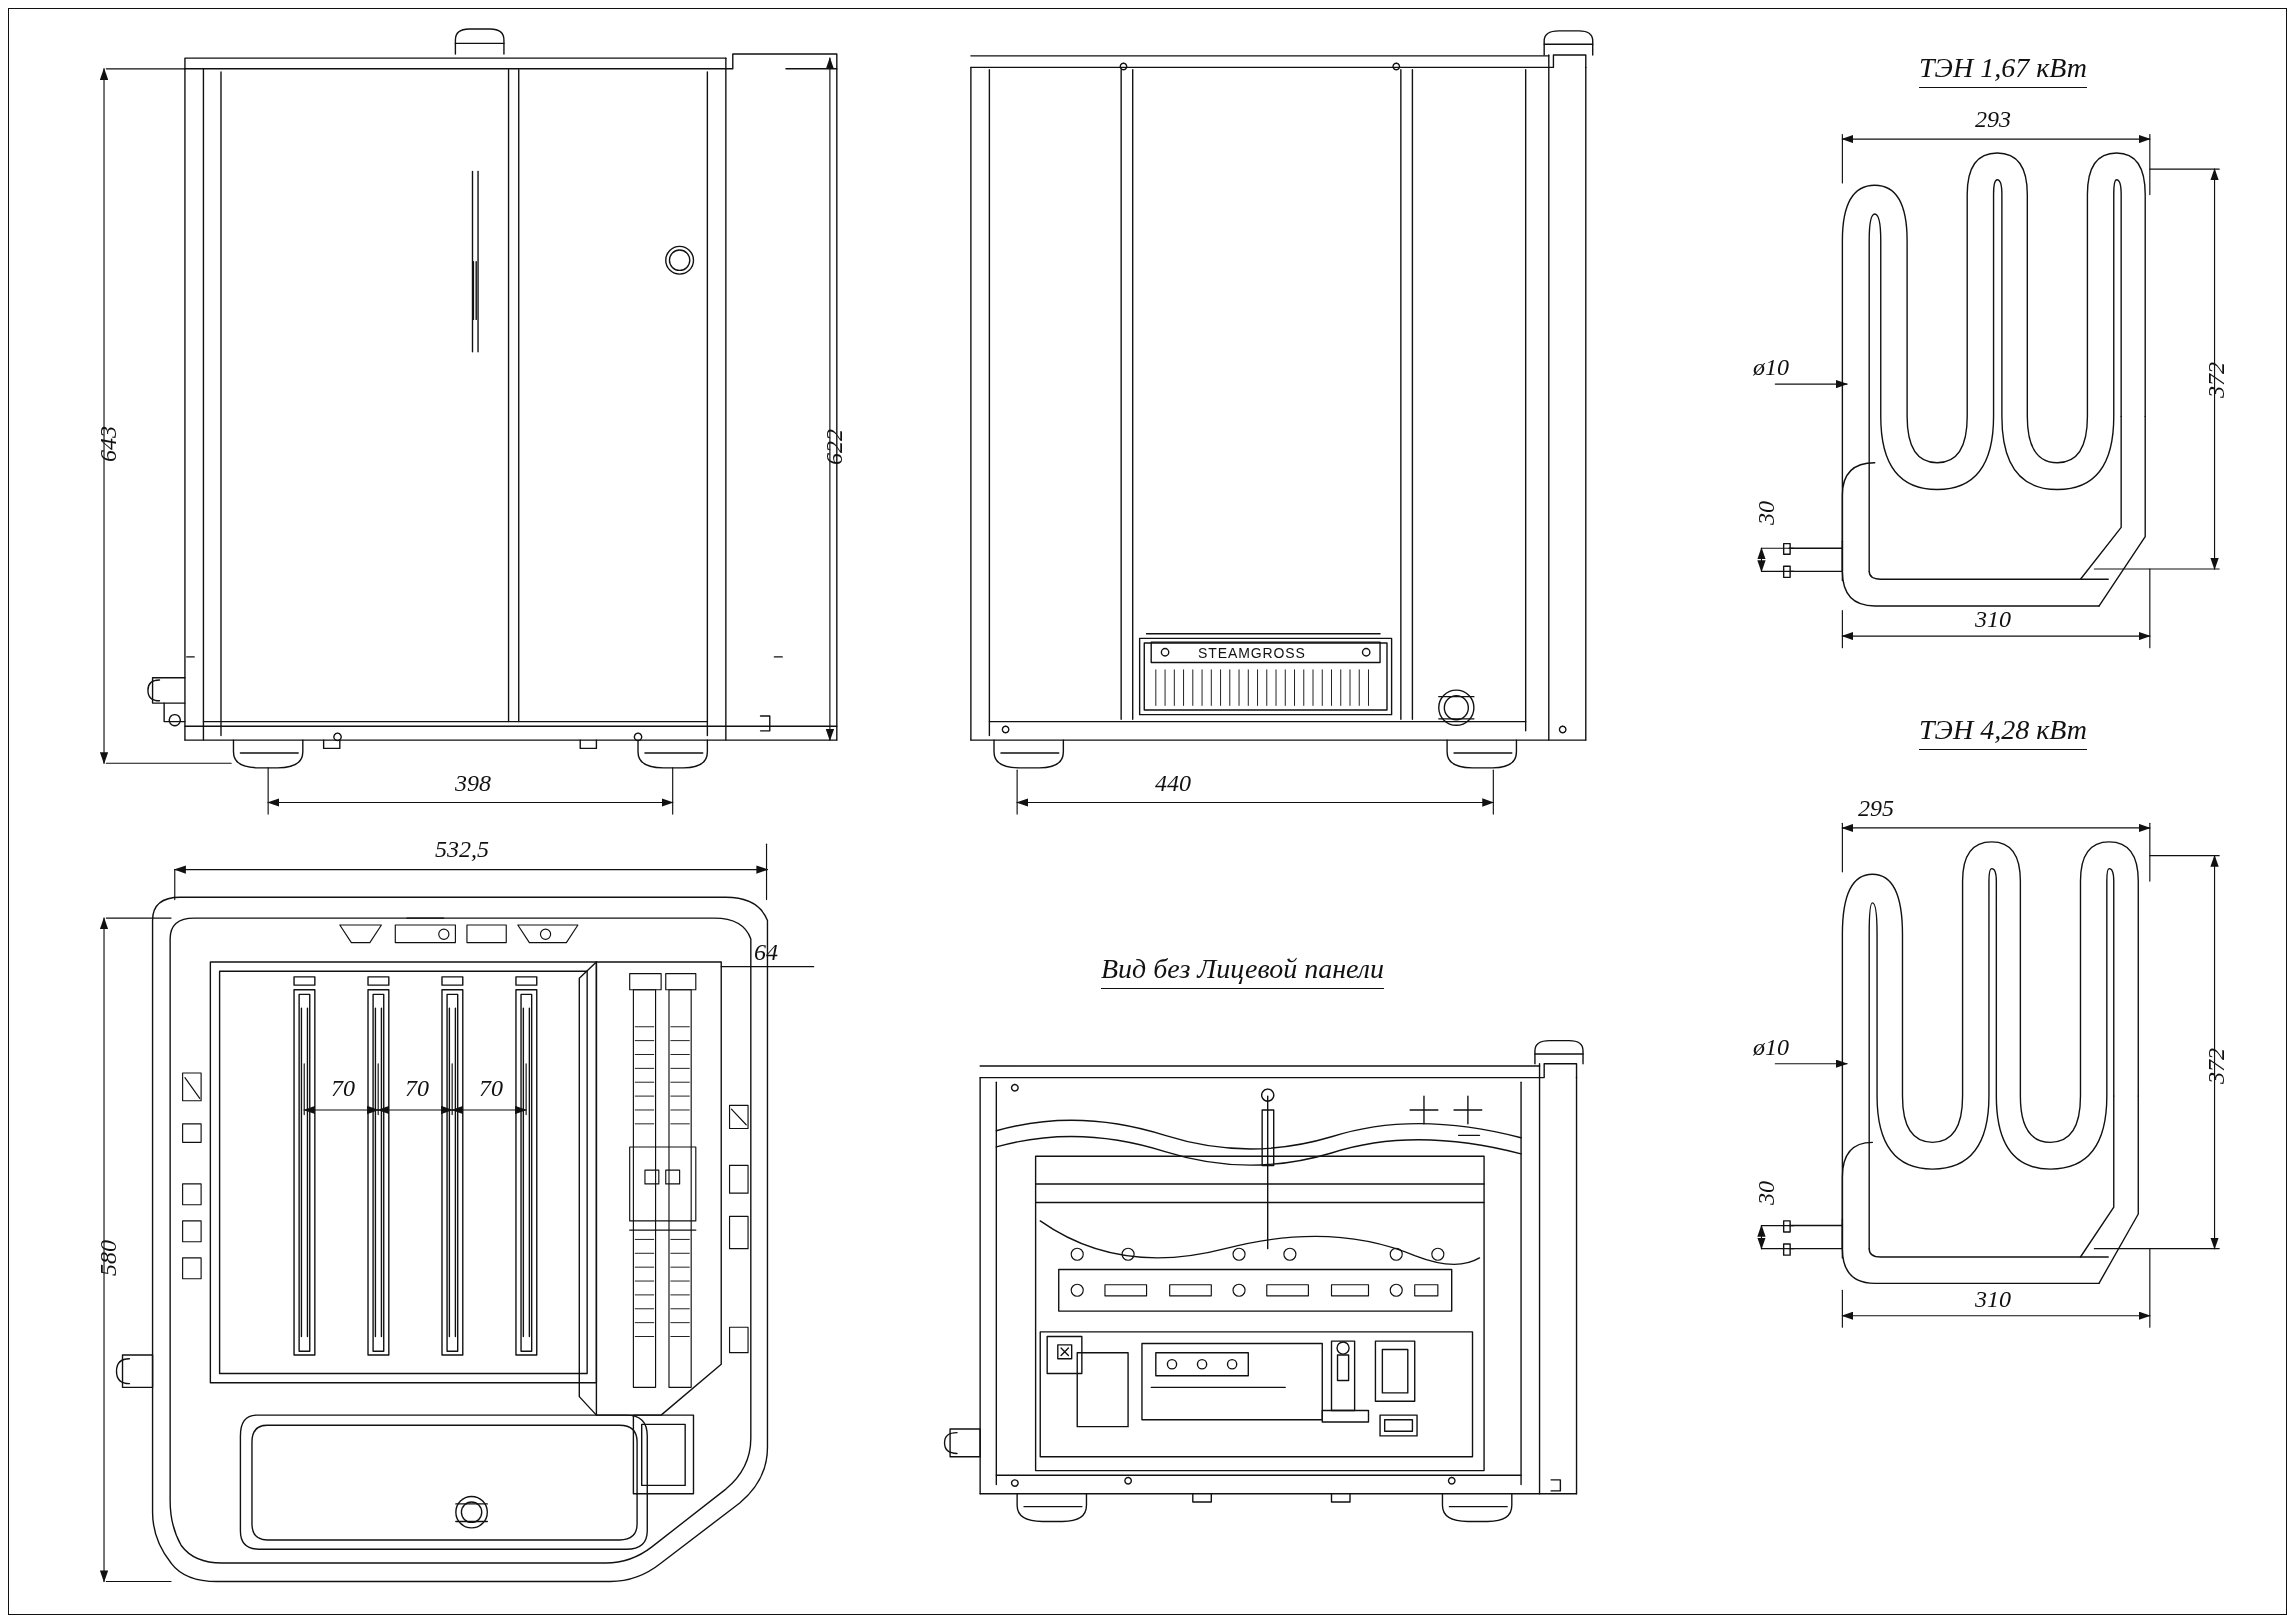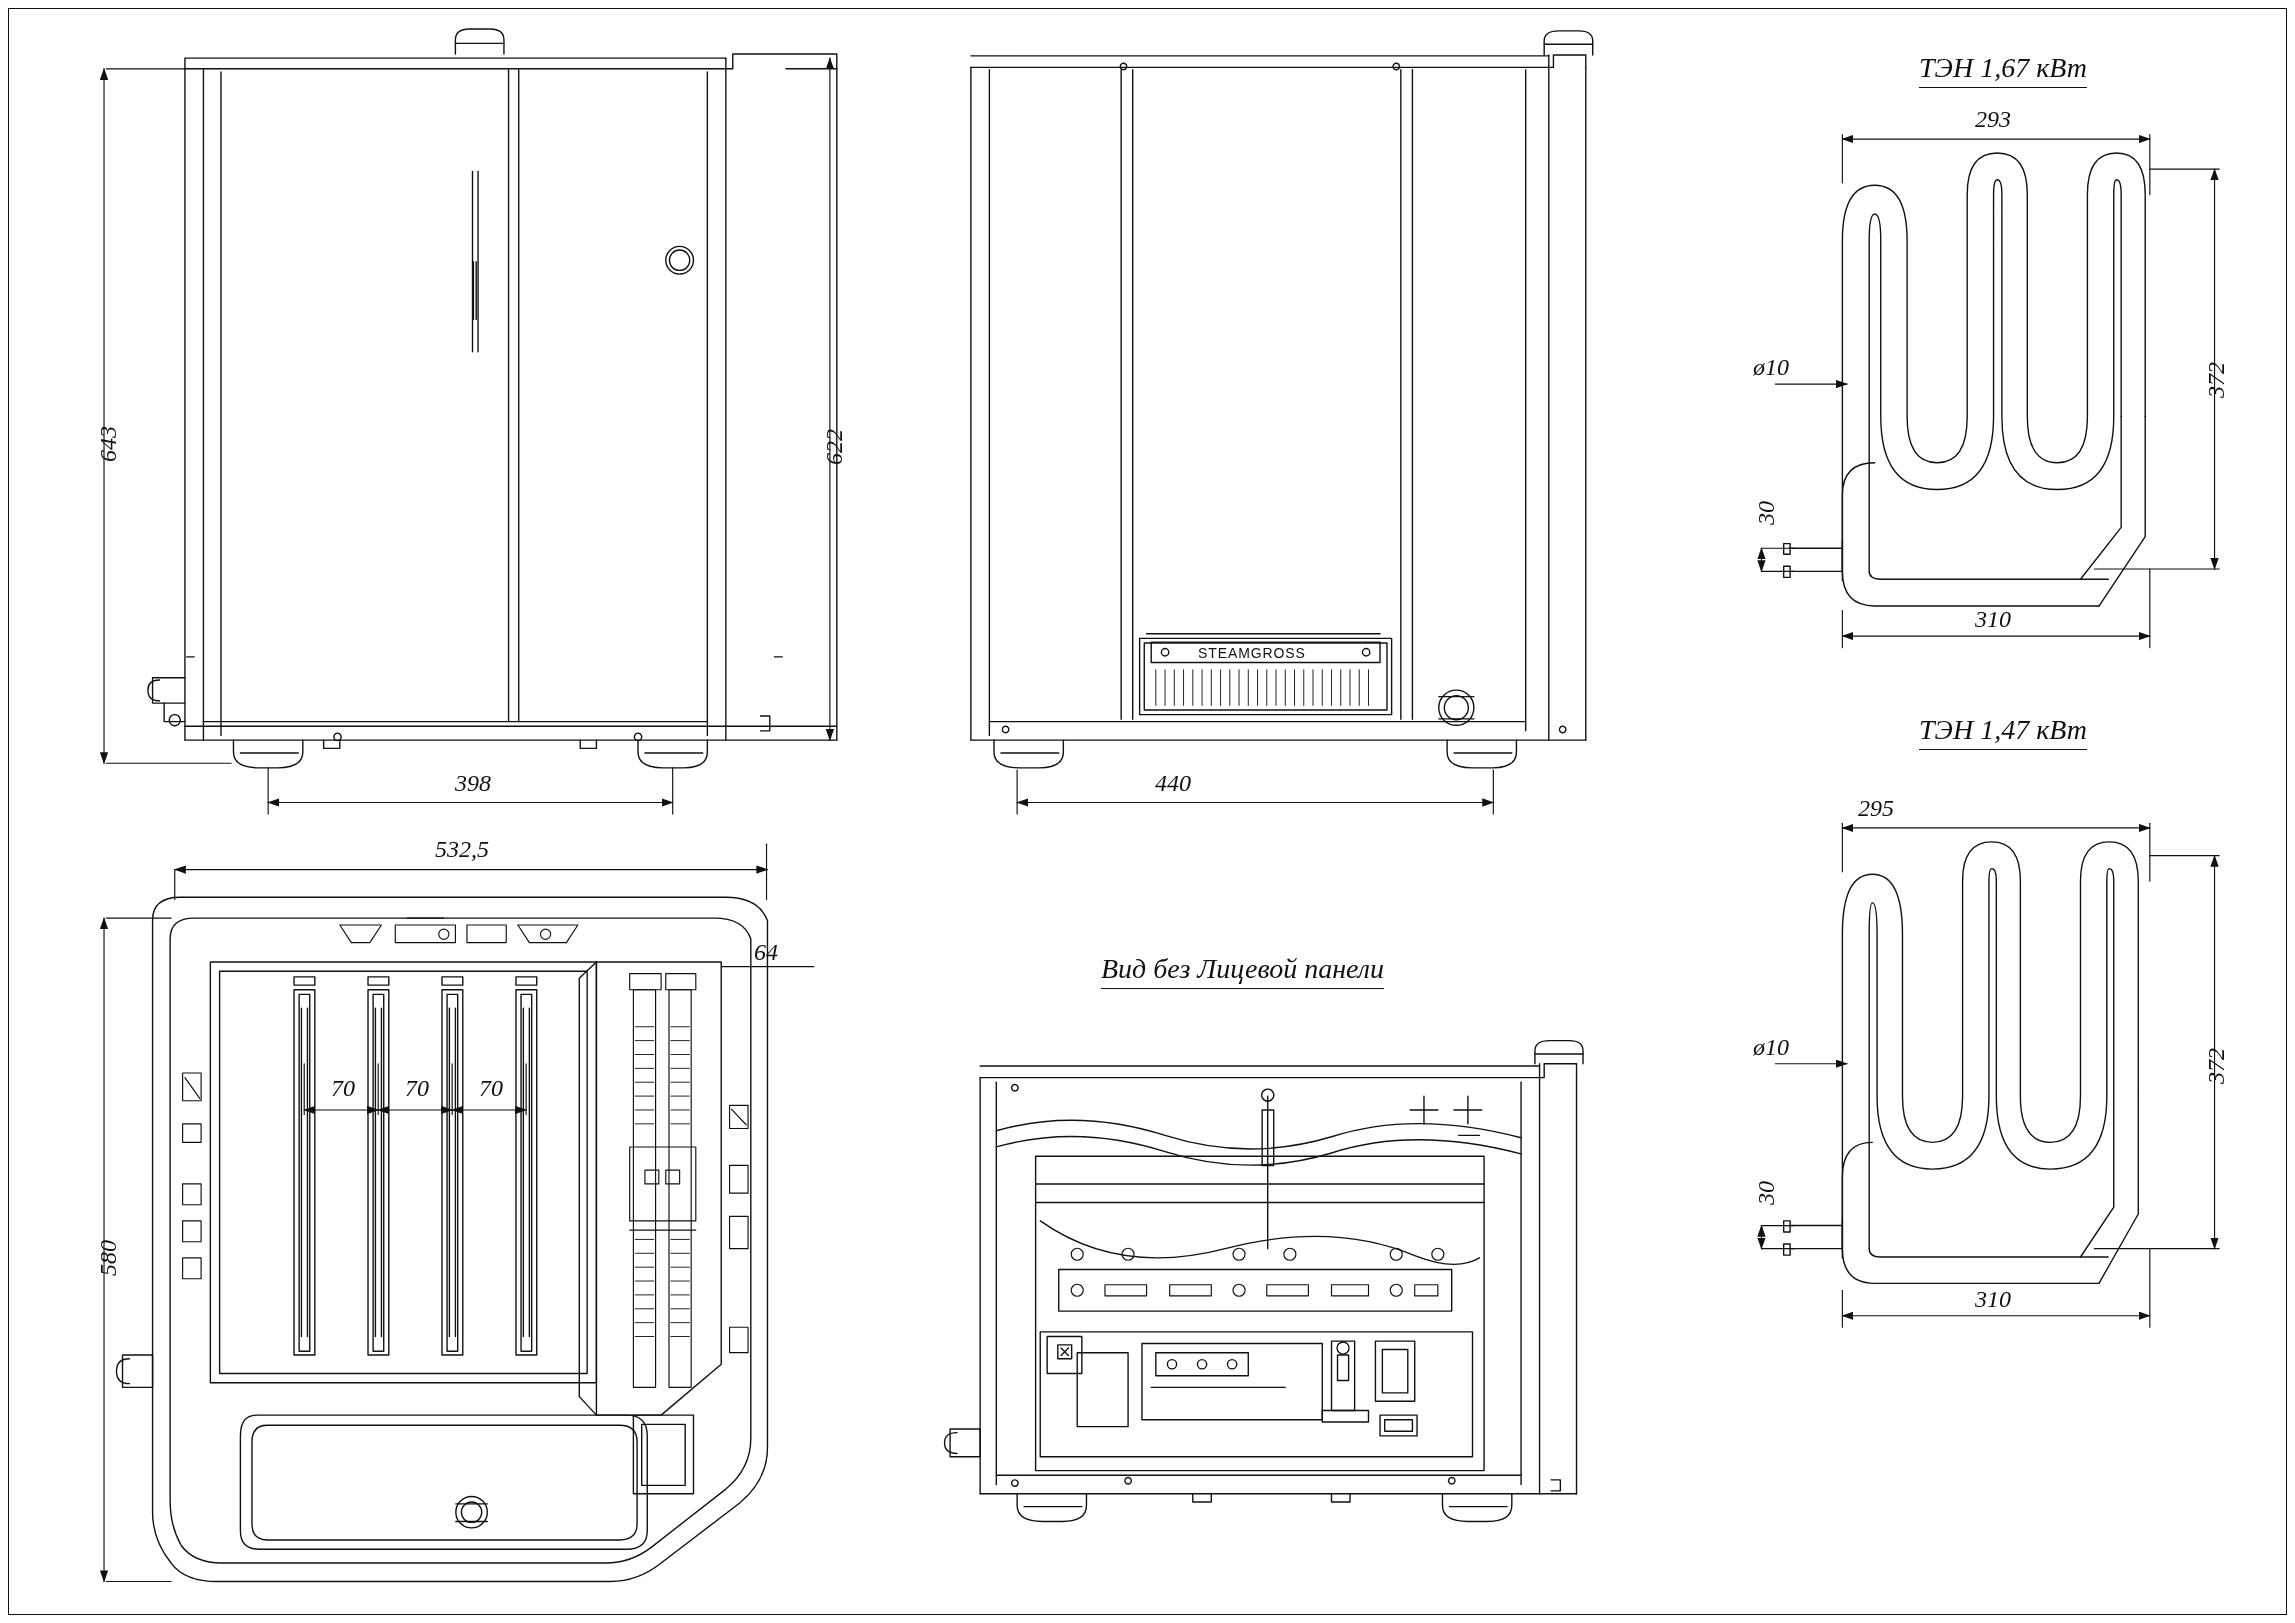--- a/index.html
+++ b/index.html
@@ -552,21 +552,21 @@
 
   <div class="title" style="left:1101px; top:953px;">Вид без Лицевой панели</div>
 
   <div class="title" style="left:1919px; top:52px;">ТЭН 1,67 кВт</div>
   <div class="dimtext" style="left:1975px; top:106px;">293</div>
   <div class="dimtext vert" style="left:2203px; top:398px;">372</div>
   <div class="dimtext" style="left:1975px; top:606px;">310</div>
   <div class="dimtext" style="left:1753px; top:354px;">ø10</div>
   <div class="dimtext vert" style="left:1753px; top:525px;">30</div>
 
-  <div class="title" style="left:1919px; top:714px;">ТЭН 1,47 кВт</div>
+  <div class="title" style="left:1919px; top:714px;">ТЭН 4,28 кВт</div>
   <div class="dimtext" style="left:1858px; top:795px;text-align:right;">295</div>
   <div class="dimtext vert" style="left:2203px; top:1084px;">372</div>
   <div class="dimtext" style="left:1975px; top:1286px;">310</div>
   <div class="dimtext" style="left:1753px; top:1034px;">ø10</div>
   <div class="dimtext vert" style="left:1753px; top:1205px;">30</div>
 
 </div>
 
 
 </body></html>

